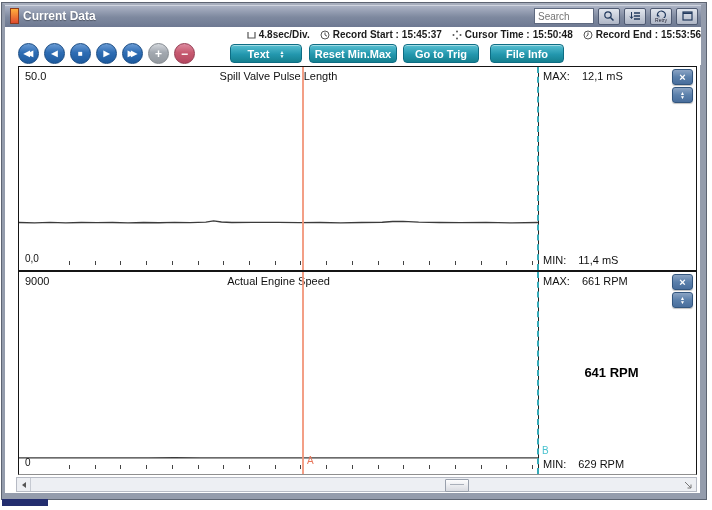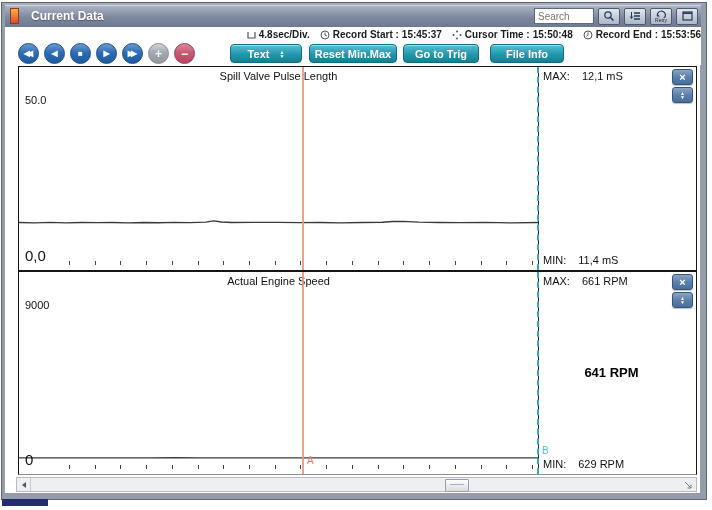--- a/index.html
+++ b/index.html
@@ -7,21 +7,21 @@
   .abs{position:absolute;}
   
   .frame{left:2px;top:3px;width:704px;height:496px;box-sizing:border-box;
     border-left:3px solid #949cac;border-top:2px solid #a6adbc;border-right:6px solid #949cac;border-bottom:6px solid #949cac;
     box-shadow:0 0 0 1px #5d6472;}
   .navy-accent{left:2px;top:499px;width:46px;height:7px;background:#232d6e;}
   
   .titlebar{left:5px;top:5px;width:696px;height:22px;display:flex;align-items:center;
     background:linear-gradient(#b0b7c9,#7e899f 55%,#6e7992);box-shadow:inset 0 1px 0 #cfd4df;}
   .title-icon{width:7px;height:14px;margin-left:5px;background:linear-gradient(#ffae3c,#e14b2e);border:1px solid #8e3a1c;}
-  .title-text{color:#fff;font-size:12px;font-weight:bold;margin-left:12px;text-shadow:0 1px 1px rgba(0,0,0,.35);}
+  .title-text{color:#fff;font-size:12px;font-weight:bold;margin-left:4px;text-shadow:0 1px 1px rgba(0,0,0,.35);}
   .titlebar-right{margin-left:auto;display:flex;align-items:center;gap:4px;margin-right:3px;}
   .search-input{width:52px;height:14px;font-size:10px;border:1px solid #5f6a80;background:#fff;padding:0 3px;color:#444;font-family:"Liberation Sans",sans-serif;}
   .tb-btn{width:22px;height:17px;background:linear-gradient(#e2e6ee,#aeb6c6);border:1px solid #4f5a72;border-radius:2px;
     display:flex;flex-direction:column;align-items:center;justify-content:center;padding:0;line-height:0;}
   .tb-btn svg{display:block;}
   .retry-text{font-size:5px;color:#223;line-height:5px;}
   
   .infobar{left:5px;top:27px;width:696px;height:15px;background:#fff;display:flex;align-items:center;justify-content:flex-end;
     gap:10px;box-sizing:border-box;font-size:10px;font-weight:bold;color:#1c1c1c;}
   .info-group{display:flex;align-items:center;gap:3px;white-space:nowrap;}
@@ -37,22 +37,22 @@
   .teal-btn{height:19px;border:1px solid #0e6d84;border-radius:4px;color:#fff;font-size:11px;font-weight:bold;
     background:linear-gradient(#58c0d2,#2397ae 55%,#15808f);box-shadow:inset 0 1px 0 rgba(255,255,255,.45);
     display:flex;align-items:center;justify-content:center;box-sizing:border-box;white-space:nowrap;}
   .updown{display:flex;flex-direction:column;line-height:4px;font-size:5px;margin-left:10px;}
   
   .chart{left:18px;width:679px;background:#fff;box-sizing:border-box;border:1px solid #151515;}
   .chart1{top:66px;height:206px;border-bottom-width:2px;}
   .chart2{top:272px;height:203px;border-top:none;border-bottom:1px solid #8f8f8f;}
   .plot{position:absolute;left:0;top:0;bottom:0;width:519px;border-right:1px solid #222;}
   .chart-title{position:absolute;left:0;width:519px;top:3px;text-align:center;font-size:11px;color:#111;}
-  .scale-top{position:absolute;left:6px;top:3px;font-size:11px;color:#111;margin-top:24px;}
-  .scale-bottom{position:absolute;left:6px;bottom:6px;font-size:15px;color:#111;}
+  .scale-top{position:absolute;left:6px;top:3px;font-size:11px;color:#111;}
+  .scale-bottom{position:absolute;left:6px;bottom:6px;font-size:10px;color:#111;}
   svg.trace{position:absolute;left:0;top:0;width:519px;height:100%;}
   .ticks{position:absolute;left:50px;width:464px;bottom:5px;height:4px;display:flex;justify-content:space-between;}
   .tick{width:1px;height:4px;background:#444;}
   .cursor-a{position:absolute;left:283px;top:0;bottom:0;width:2px;background:#f29579;opacity:.9;}
   .cursor-b{position:absolute;left:518px;top:0;bottom:0;width:0;border-left:2px dashed #35aab8;}
   .cursor-a-label{position:absolute;left:288px;bottom:8px;font-size:10px;color:#e8765a;}
   .vpanel{position:absolute;left:520px;right:0;top:0;bottom:0;}
   .mm-row{position:absolute;left:4px;display:flex;gap:12px;font-size:11px;color:#111;white-space:nowrap;}
   .mm-top{top:3px;}
   .mm-bottom{bottom:4px;}

